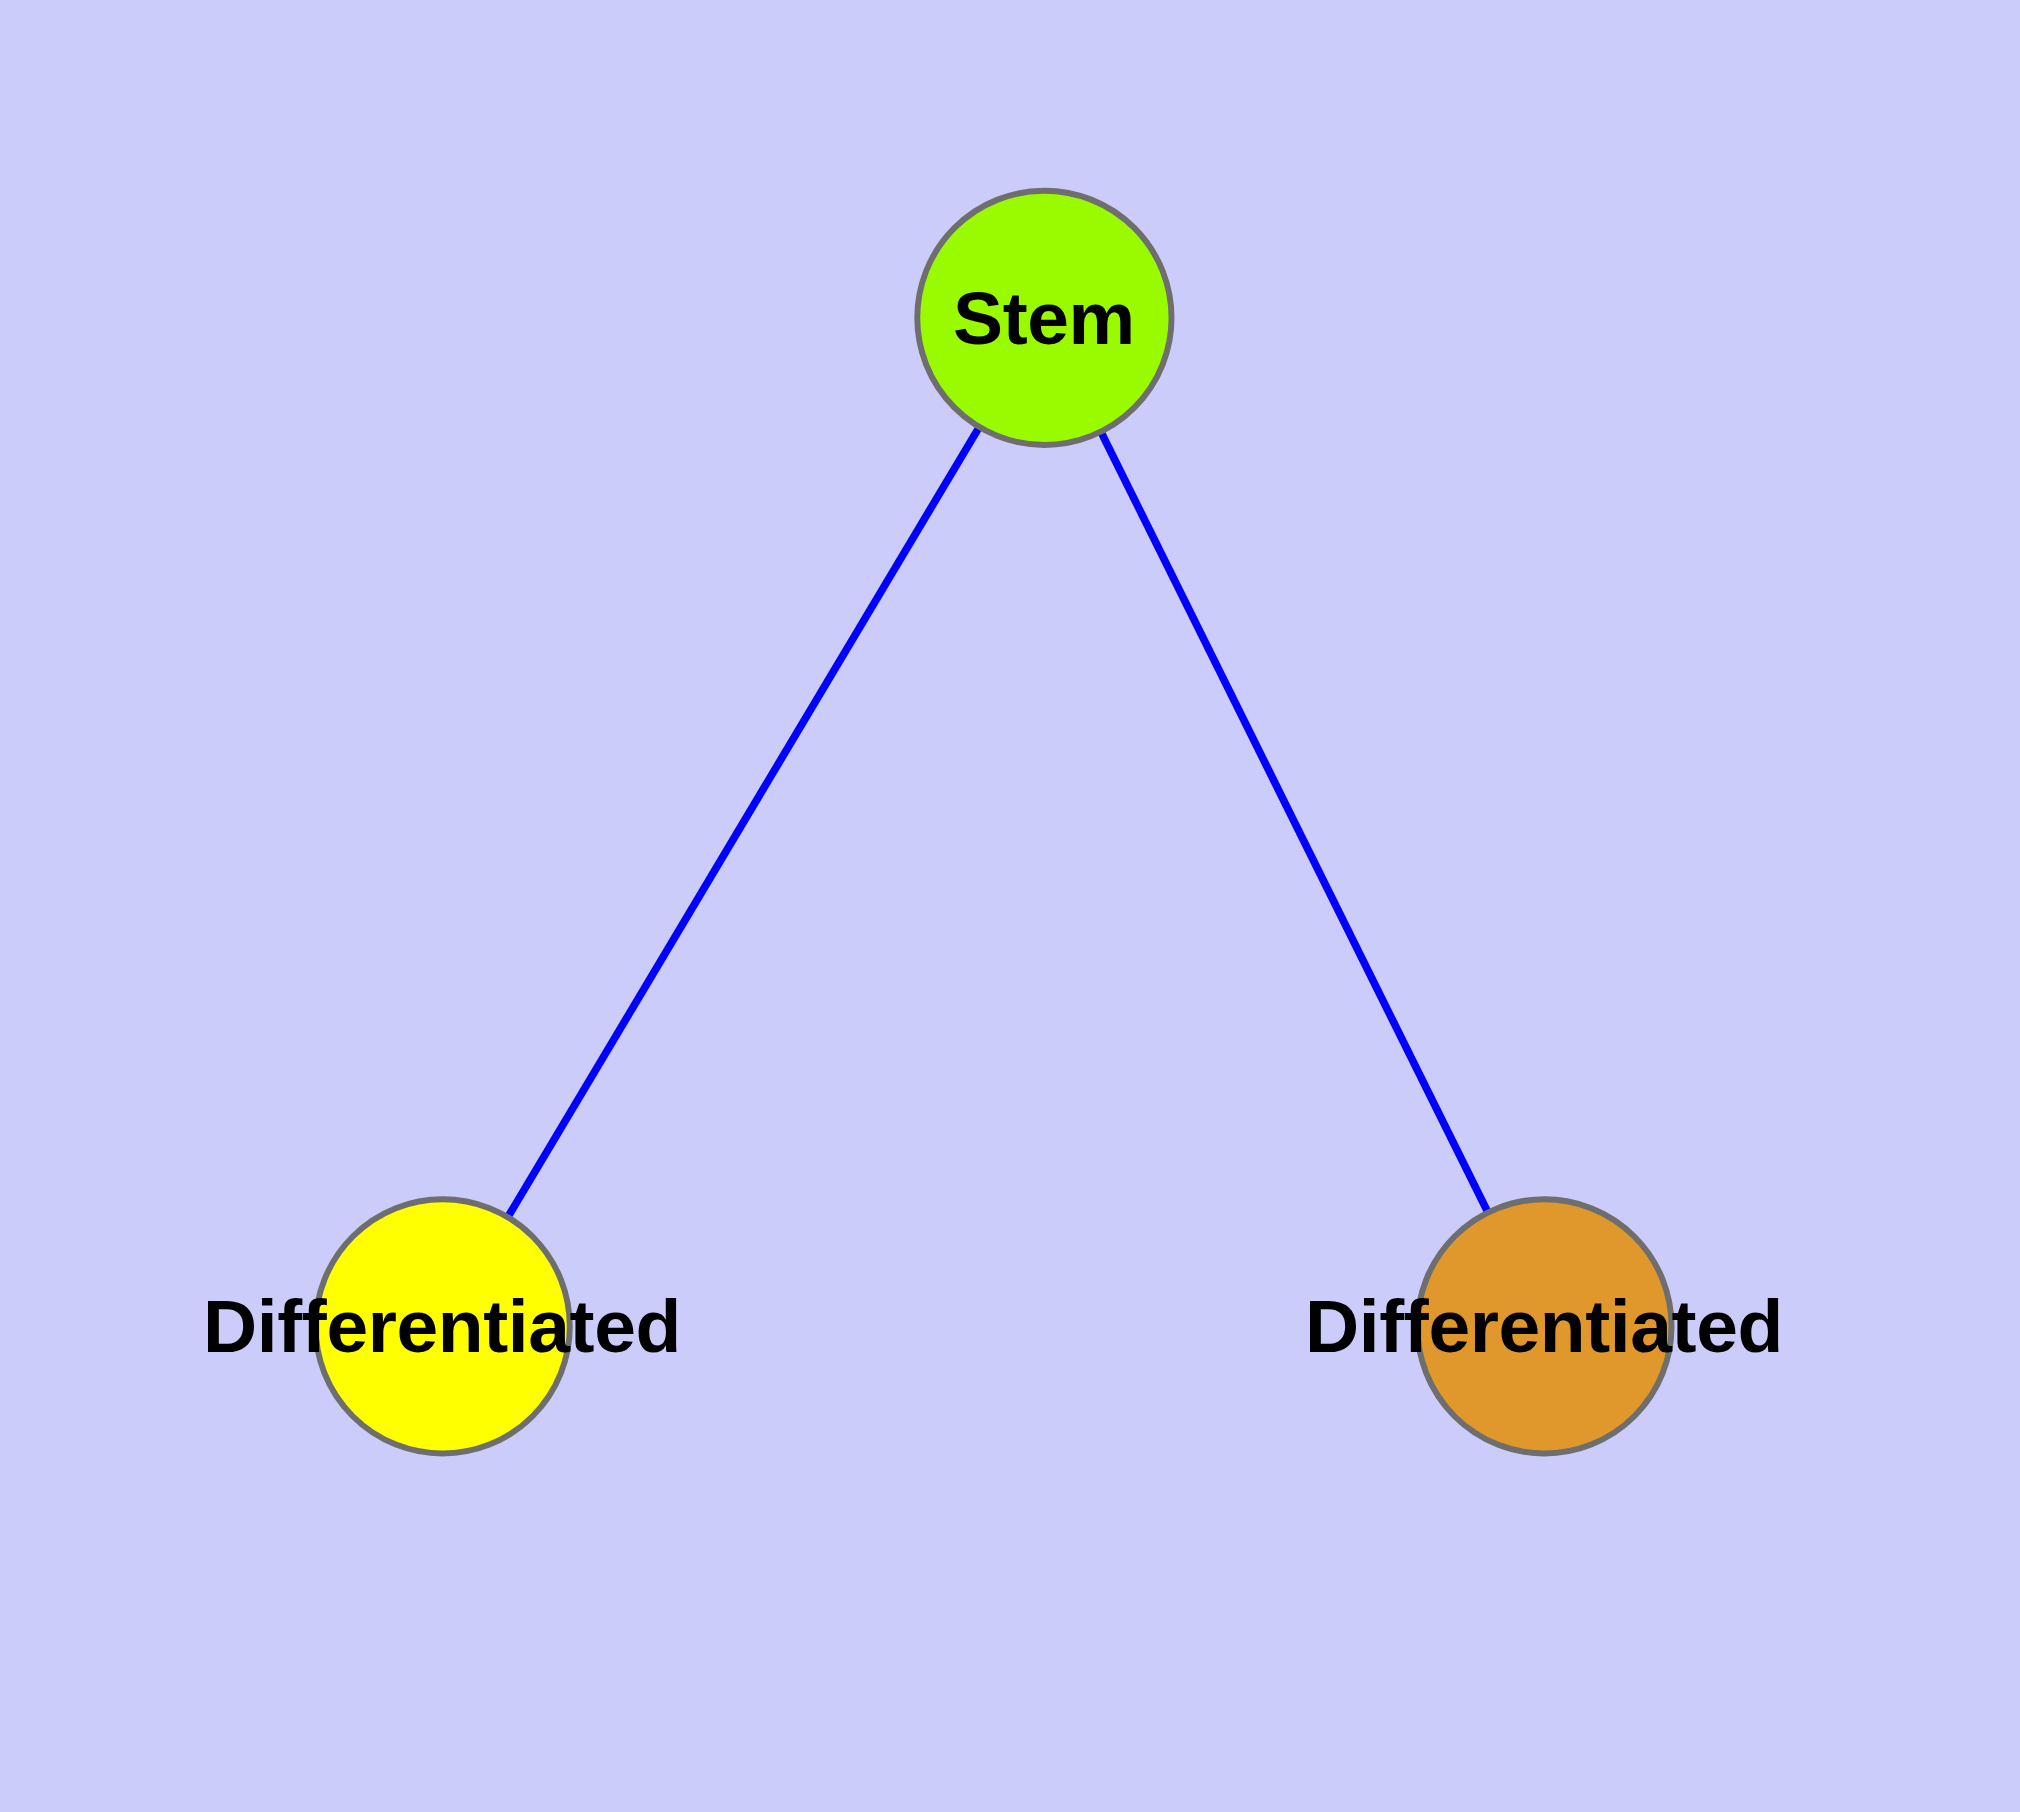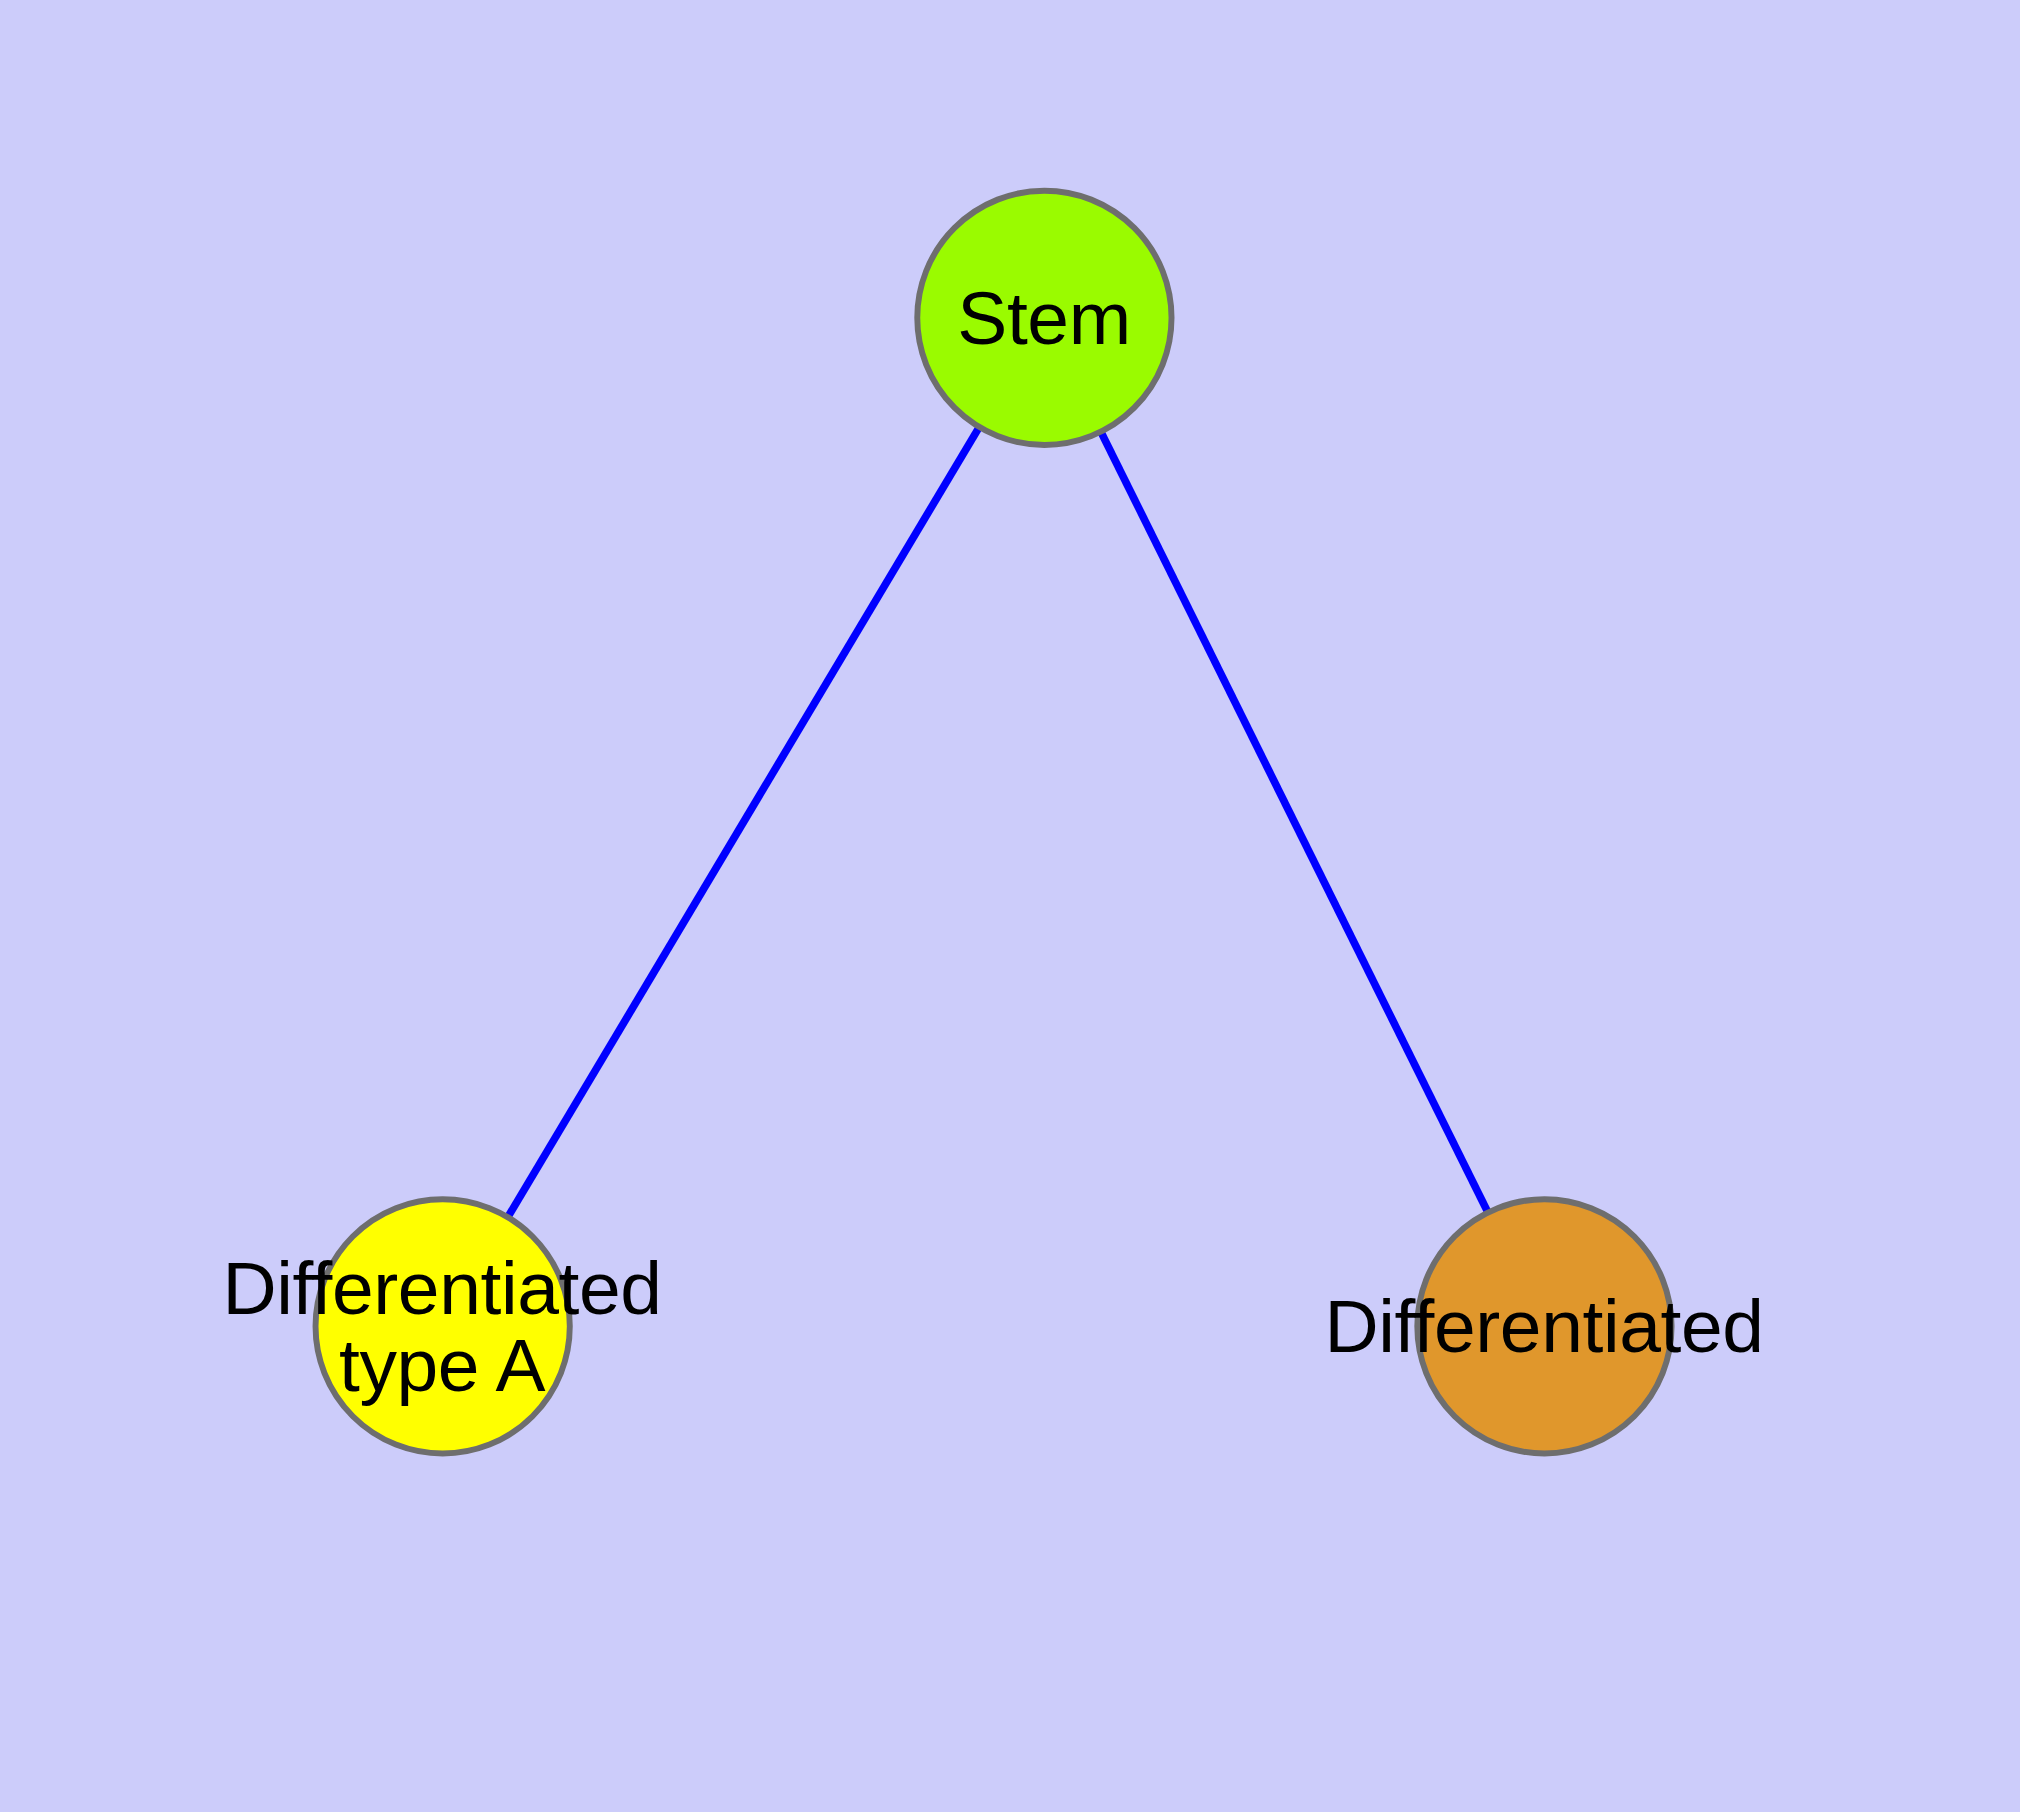--- a/index.html
+++ b/index.html
@@ -19,24 +19,24 @@
     position: absolute;
     left: 0;
     top: 0;
     width: 2021px;
     height: 1812px;
   }
   .node-label {
     position: absolute;
     color: #000000;
     font-family: "Liberation Sans", sans-serif;
-    font-weight: normal;
+    font-weight: bold;
     font-size: 75px;
     line-height: 1.02;
-    text-align: center;
+    text-align: left;
     white-space: nowrap;
     transform: translate(-50%, -50%);
     pointer-events: none;
     letter-spacing: -0.4px;
   }
 </style>
 </head>
 <body>
 
 <div id="canvas">
@@ -52,21 +52,20 @@
         <circle cx="1822" cy="1565" r="150" fill="#e0972c" stroke="#6e6e6e" stroke-width="7"></circle>
       </g>
   </svg>
 
   <div id="label-layer">
       <div class="node-label" style="left: 1044px; top: 318px;">
         <div>Stem</div>
       </div>
       <div class="node-label" style="left: 442px; top: 1326px;">
         <div>Differentiated</div>
-        <div>type A</div>
       </div>
       <div class="node-label" style="left: 1544px; top: 1326px;">
         <div>Differentiated</div>
       </div>
     </div>
 
 </div>
 
 
 </body></html>

